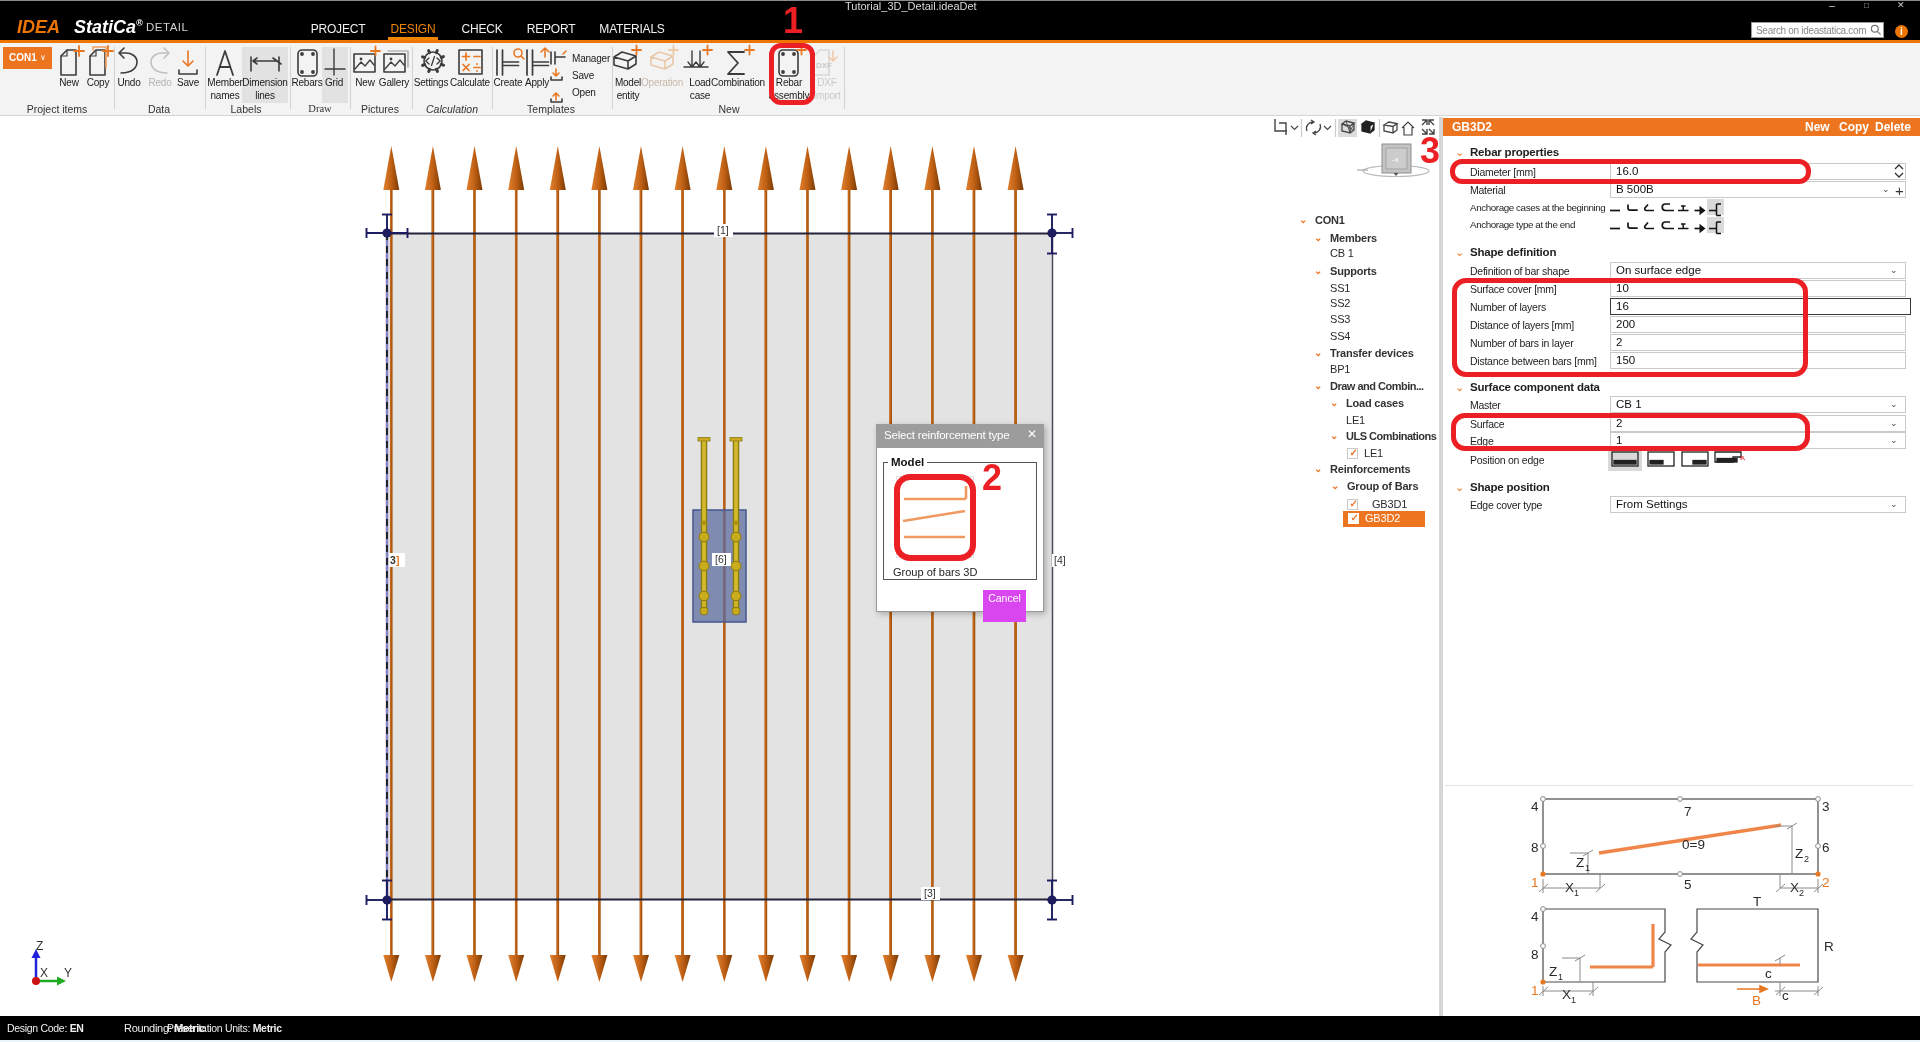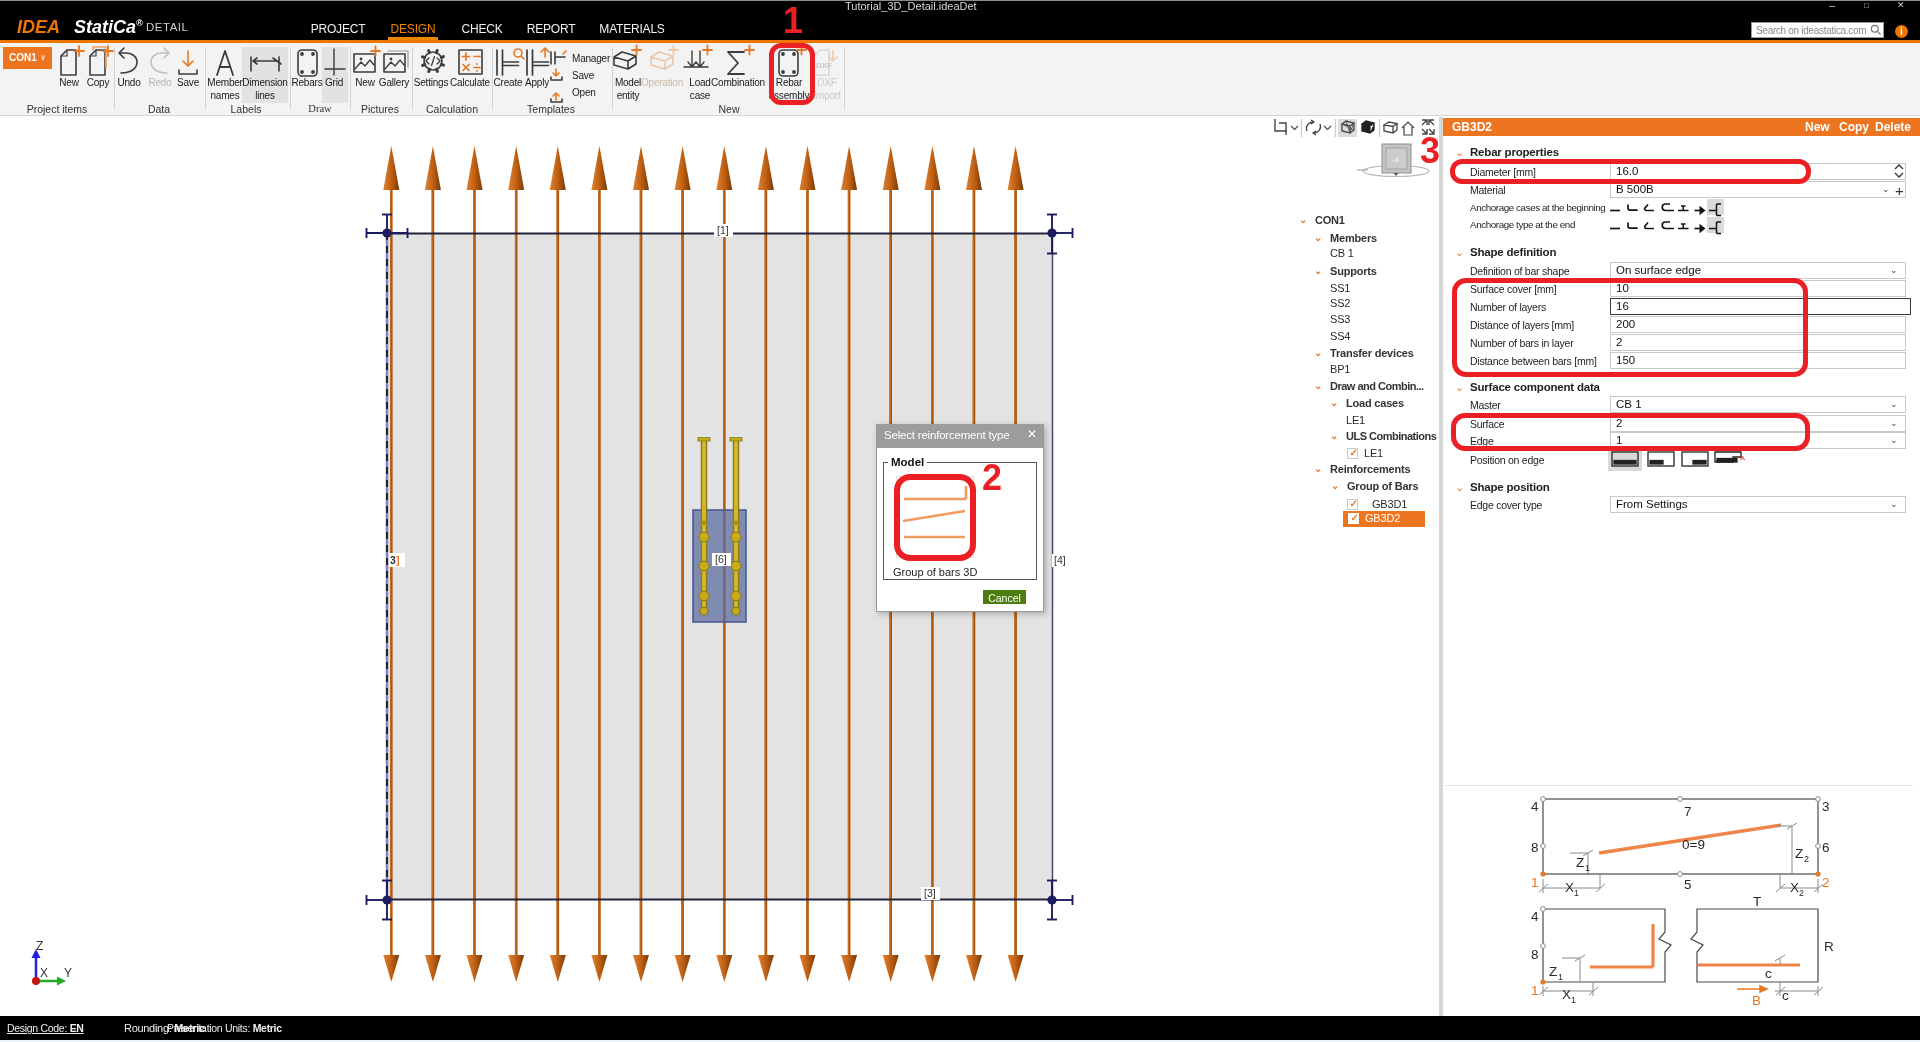--- a/index.html
+++ b/index.html
@@ -66,21 +66,21 @@
 <div class="rsep" style="left:844px; top:47px; height:62px;"></div>
 
 <div class="abs" style="left:3px; top:47px; width:49px; height:22px; background:#ee7520; color:#fff; font-size:10px; font-weight:bold; line-height:22px; padding-left:6px;">CON1</div>
 <div class="abs" style="left:40px; top:47px; color:#fff; font-size:8px; line-height:22px;">∨</div>
 
 <div class="grouplabel" style="left:57px; top:103px;">Project items</div>
 <div class="grouplabel" style="left:159px; top:103px;">Data</div>
 <div class="grouplabel" style="left:246px; top:103px;">Labels</div>
 <div class="grouplabel" style="left:320px; top:103px;font-family:Liberation Serif, serif;">Draw</div>
 <div class="grouplabel" style="left:380px; top:103px;">Pictures</div>
-<div class="grouplabel" style="left:452px; top:103px;">Calculation</div>
+<div class="grouplabel" style="left:452px; top:103px;font-style:italic;">Calculation</div>
 <div class="grouplabel" style="left:551px; top:103px;">Templates</div>
 <div class="grouplabel" style="left:729px; top:103px;">New</div>
 
 <div class="ribbtn" style="left:69px; top:77px;">New</div>
 <div class="ribbtn" style="left:98px; top:77px;">Copy</div>
 <div class="ribbtn" style="left:129px; top:77px;text-align:right;">Undo</div>
 <div class="ribbtn" style="left:160px; top:77px; color:#b5b5b5;">Redo</div>
 <div class="ribbtn" style="left:188px; top:77px;">Save</div>
 <div class="ribbtn" style="left:225px; top:77px;">Member<br>names</div>
 <div class="ribbtn" style="left:265px; top:77px;">Dimension<br>lines</div>
@@ -657,41 +657,41 @@
     <text x="1753" y="906">T</text>
     <text x="1824" y="951">R</text>
     <text x="1765" y="978">c</text>
     <text x="1752" y="1005" fill="#e87722">B</text>
     <text x="1782" y="1000">c</text>
   </g>
   <path d="M1737 989 h30 m0 0 l-7 -3 v6 z" stroke="#e87722" stroke-width="1.5" fill="#e87722"></path>
 </svg>
 
 <div class="abs" style="left:0; top:1016px; width:1920px; height:24px; background:#000;"></div>
-<div class="abs" style="left:7px; top:1022px; font-size:10.5px; letter-spacing:-0.3px; color:#eee;text-decoration:underline;">Design Code: <b>EN</b></div>
+<div class="abs" style="left:7px; top:1022px; font-size:10.5px; letter-spacing:-0.3px; color:#eee;">Design Code: <b>EN</b></div>
 <div class="abs" style="left:86px; top:1022px; font-size:11px; letter-spacing:-0.3px; color:#eee;margin-left:38px;">Rounding: <b>Metric</b></div>
 <div class="abs" style="left:167px; top:1022px; font-size:10.5px; letter-spacing:-0.3px; color:#eee;">Presentation Units: <b>Metric</b></div>
 <div class="abs" style="left:0; top:1040px; width:1920px; height:2px; background:#e9f5f9;"></div>
 
 <div class="abs" style="left:876px; top:424px; width:168px; height:188px; background:#fff; border:1px solid #9a9a9a; box-shadow:2px 2px 6px rgba(0,0,0,0.25);"></div>
 <div class="abs" style="left:876px; top:424px; width:168px; height:24px; background:#9c9c9c;"></div>
 <div class="abs" style="left:884px; top:429px; font-size:11.5px; letter-spacing:-0.2px; color:#fff;">Select reinforcement type</div>
 <div class="abs" style="left:1027px; top:427px; font-size:12px; color:#fff;">✕</div>
 <div class="abs" style="left:883px; top:462px; width:154px; height:118px; border:1px solid #555;"></div>
 <div class="abs" style="left:888px; top:456px; font-size:11.5px; font-weight:bold; color:#111; background:#fff; padding:0 3px;">Model</div>
 <div class="abs" style="left:896px; top:476px; width:78px; height:82px; border:1px solid #e0e0e0; background:#fff;"></div>
 <svg class="abs" style="left:896px; top:476px;" width="78" height="82" viewBox="0 0 78 82">
   <g fill="none" stroke="#f09a62" stroke-width="2.6">
     <path d="M70 10 v13 M8 23 h62"></path>
     <path d="M7 45 l62 -10"></path>
     <path d="M8 61 h61"></path>
   </g>
 </svg>
 <div class="abs" style="left:893px; top:566px; font-size:11px; color:#222;">Group of bars 3D</div>
-<div class="abs" style="left:983px; top:590px; width:43px; height:14px; background:#4d7c0f; color:#fff; font-size:10.5px; text-align:center; line-height:16px;">Cancel</div>
+<div class="abs" style="left:983px; top:590px; width:43px; height:32px; background:#d946ef; color:#fff; font-size:10.5px; text-align:center; line-height:16px;">Cancel</div>
 
 <div class="rednum" style="left:783px; top:0px;">1</div>
 <div class="redbox" style="left:769px; top:43px; width:46px; height:62px;"></div>
 <div class="rednum" style="left:982px; top:457px;">2</div>
 <div class="redbox" style="left:894px; top:474px; width:82px; height:87px; border-width:6px; border-radius:16px;"></div>
 <div class="rednum" style="left:1420px; top:130px;">3</div>
 <div class="redbox" style="left:1450px; top:159px; width:361px; height:25px;"></div>
 <div class="redbox" style="left:1452px; top:278px; width:356px; height:99px; border-radius:14px;"></div>
 <div class="redbox" style="left:1451px; top:413px; width:359px; height:38px; border-radius:14px;"></div>
 

